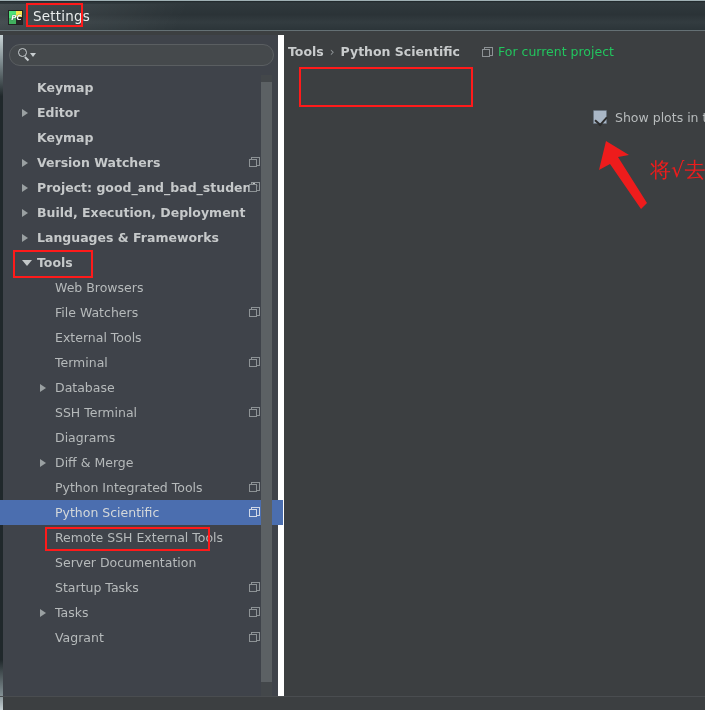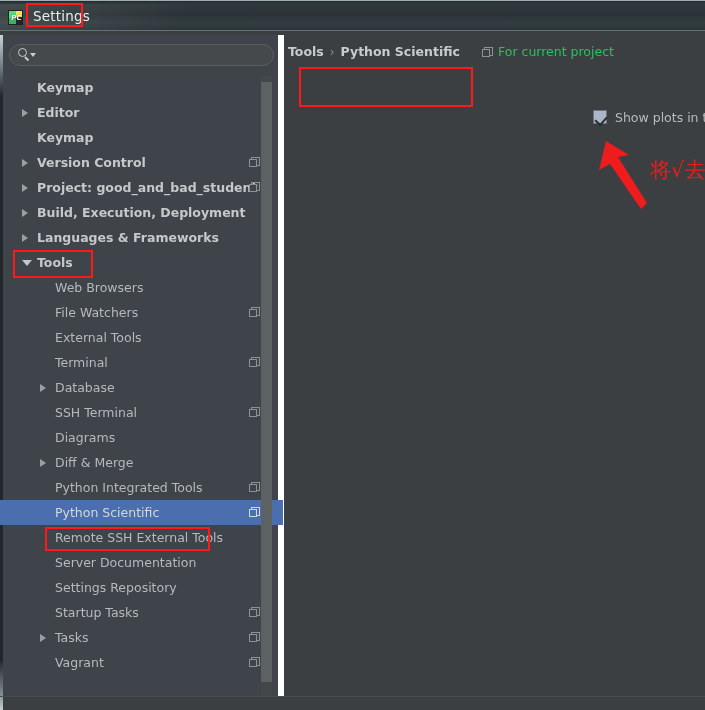--- a/index.html
+++ b/index.html
@@ -248,21 +248,21 @@
         </div>
         <div class="row root">
           <span class="arrow"></span>
           <span class="label">Editor</span>
         </div>
         <div class="row root">
           <span class="label">Keymap</span>
         </div>
         <div class="row root">
           <span class="arrow"></span>
-          <span class="label">Version Control</span>
+          <span class="label">Version Watchers</span>
           <span class="copy-icon">
             <span class="b"></span>
             <span class="f"></span>
           </span>
         </div>
         <div class="row root">
           <span class="arrow"></span>
           <span class="label">Project: good_and_bad_student</span>
           <span class="copy-icon">
             <span class="b"></span>
@@ -331,23 +331,20 @@
           <span class="copy-icon">
             <span class="b"></span>
             <span class="f"></span>
           </span>
         </div>
         <div class="row child">
           <span class="label">Remote SSH External Tools</span>
         </div>
         <div class="row child">
           <span class="label">Server Documentation</span>
-        </div>
-        <div class="row child">
-          <span class="label">Settings Repository</span>
         </div>
         <div class="row child">
           <span class="label">Startup Tasks</span>
           <span class="copy-icon">
             <span class="b"></span>
             <span class="f"></span>
           </span>
         </div>
         <div class="row child">
           <span class="arrow"></span>

